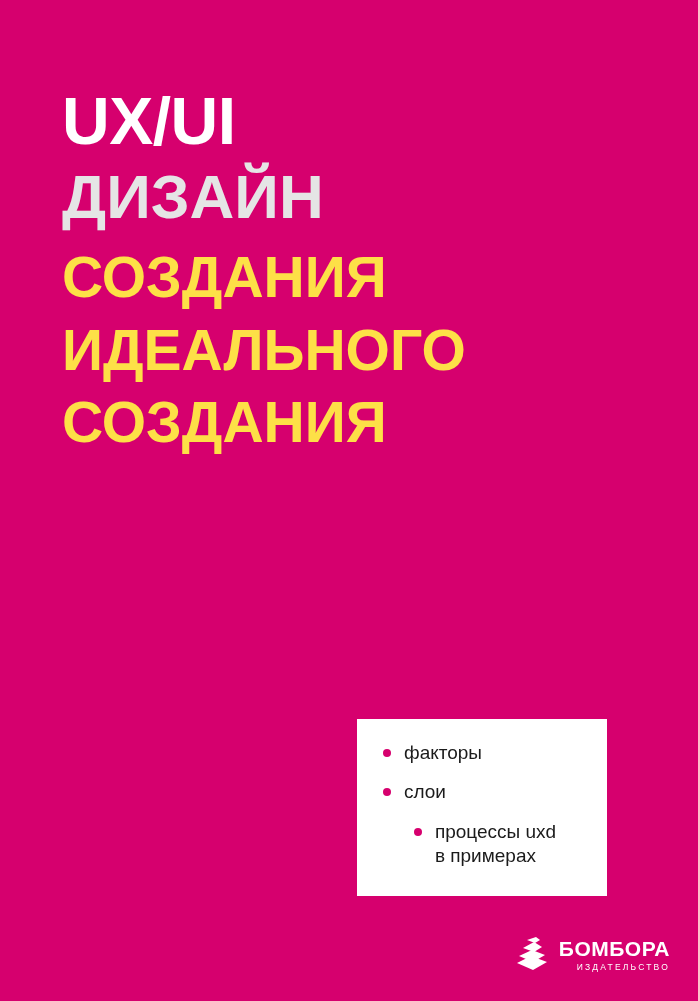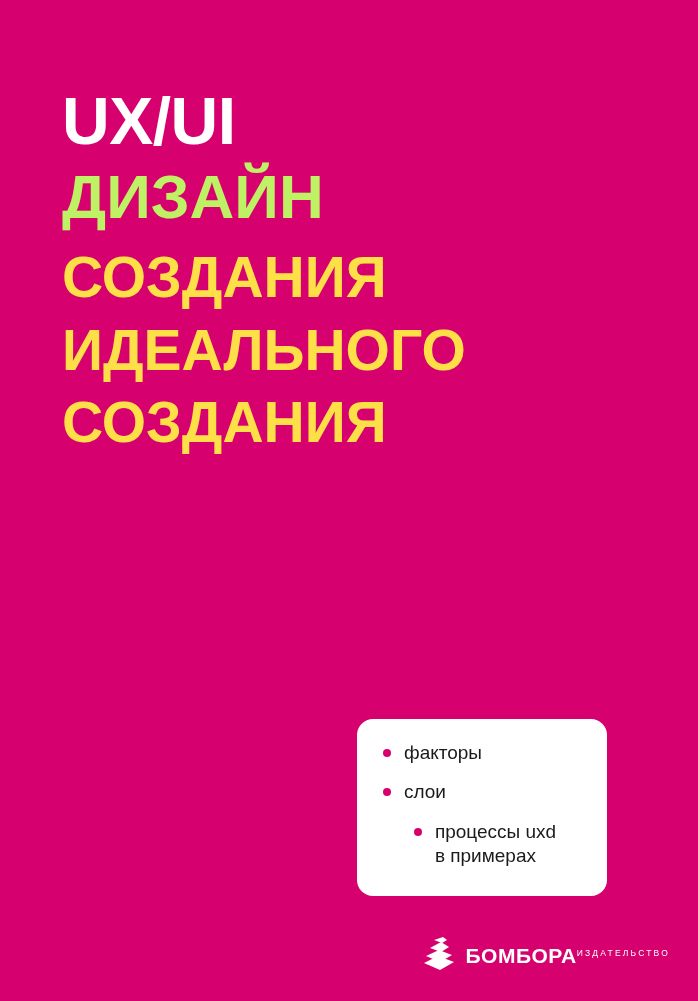--- a/index.html
+++ b/index.html
@@ -33,21 +33,21 @@
     font-weight: bold;
     color: #ffffff;
     letter-spacing: -0.5px;
     line-height: 1;
     margin: 0 0 12px 0;
     font-family: "Liberation Sans", sans-serif;
   }
   .line-dizayn {
     font-size: 62px;
     font-weight: bold;
-    color: #bef264;
+    color: #e5e5e5;
     line-height: 1;
     letter-spacing: 0px;
     margin: 0 0 18px 0;
   }
   .row-dlya {
     display: flex;
     align-items: flex-start;
     margin-bottom: 16px;
   }
   .line-dlya {
@@ -93,21 +93,20 @@
 
   
   .features {
     position: absolute;
     left: 357px;
     top: 719px;
     width: 250px;
     background: #ffffff;
     padding: 22px 20px 24px 26px;
     box-sizing: border-box;
-    border-radius: 16px;
   }
   .feature-item {
     display: flex;
     align-items: flex-start;
     margin-bottom: 15px;
     color: #1b1b1b;
     font-size: 19px;
     line-height: 1.28;
   }
   .feature-item:last-child { margin-bottom: 4px; justify-content: center; }
@@ -131,22 +130,23 @@
     align-items: center;
   }
   .pub-mark {
     width: 34px;
     height: 36px;
     margin-right: 10px;
     position: relative;
   }
   .pub-text {
     display: flex;
-    flex-direction: row;
+    flex-direction: column;
     justify-content: center;
+    align-items: flex-end;
   }
   .pub-name {
     color: #ffffff;
     font-size: 21px;
     font-weight: bold;
     letter-spacing: 0.5px;
     line-height: 1;
   }
   .pub-sub {
     color: #ffffff;

